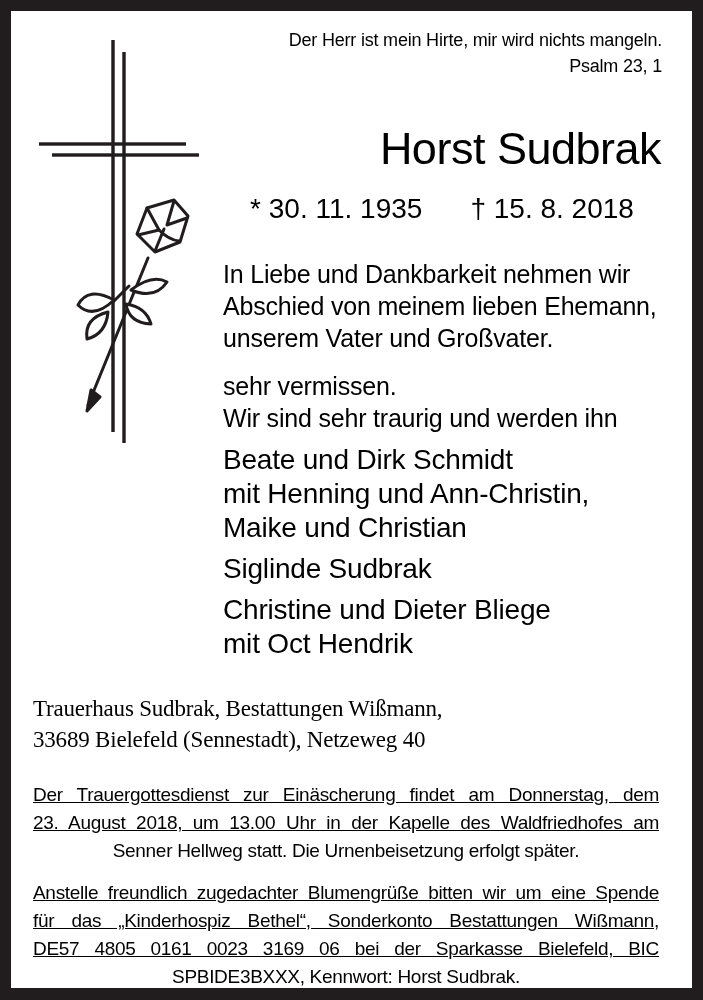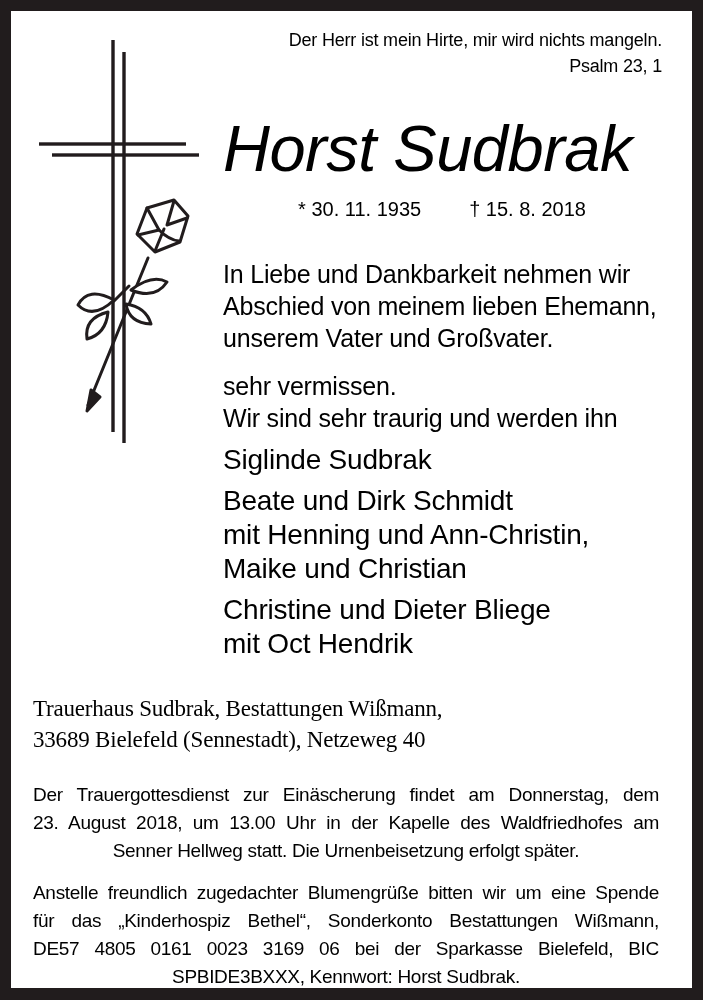--- a/index.html
+++ b/index.html
@@ -24,43 +24,42 @@
   .quote {
     top:27px; right:41px;
     text-align:right;
     font-size:18px; line-height:26px;
     letter-spacing:-0.2px;
   }
   .graphic { left:28px; top:28px; width:180px; height:420px; }
 
   .name-block {
     left:223px; top:117px; width:438px;
-    text-align:left;
-    font-size:65px; line-height:64px;
+    text-align:right;
+    font-size:45px; line-height:64px;
     letter-spacing:-0.5px;
-    font-style:italic;
   }
   .dates-row {
     left:223px; top:195px; width:438px;
     display:flex; justify-content:center; gap:48px;
-    font-size:20px; line-height:28px;
+    font-size:28px; line-height:28px;
   }
   .body-col { left:223px; width:450px; font-size:25px; line-height:32px; letter-spacing:-0.2px; }
   .intro1 { top:258px; }
   .intro2 { top:370px; }
 
   .mourners { left:223px; top:443px; width:450px; font-size:28px; line-height:34px; letter-spacing:-0.2px; }
   .mourner-group { margin-bottom:7px; }
 
   .address { left:33px; top:693px; width:626px; font-size:23px; line-height:31px; letter-spacing:-0.2px;font-family:Liberation Serif, serif; }
 
   .justpar { left:33px; width:626px; font-size:19px; line-height:28px; letter-spacing:-0.3px; }
   .service { top:781px; }
   .donation { top:870px;margin-top:9px; }
-  .jline { text-align:justify; text-align-last:justify; text-justify:inter-word; }
+  .jline { text-align:justify; text-align-last:justify; text-justify:inter-word;text-decoration:underline; }
   .jlast { text-align:center; }
 </style>
 </head>
 <body>
 
 <div class="page">
   <div class="frame"></div>
 
   <svg class="abs graphic" viewBox="0 0 180 420" xmlns="http://www.w3.org/2000/svg" aria-hidden="true">
     <g fill="#211c1d">
@@ -103,26 +102,26 @@
     <div class="nowrap">unserem Vater und Großvater.</div>
   </div>
 
   <div class="abs body-col intro2">
     <div class="nowrap">sehr vermissen.</div>
     <div class="nowrap">Wir sind sehr traurig und werden ihn</div>
   </div>
 
   <div class="abs mourners">
     <div class="mourner-group">
-      <div class="nowrap">Siglinde Sudbrak</div>
-    </div>
-    <div class="mourner-group">
       <div class="nowrap">Beate und Dirk Schmidt</div>
       <div class="nowrap">mit Henning und Ann-Christin,</div>
       <div class="nowrap">Maike und Christian</div>
+    </div>
+    <div class="mourner-group">
+      <div class="nowrap">Siglinde Sudbrak</div>
     </div>
     <div class="mourner-group">
       <div class="nowrap">Christine und Dieter Bliege</div>
       <div class="nowrap">mit Oct Hendrik</div>
     </div>
   </div>
 
   <div class="abs address">
     <div class="nowrap">Trauerhaus Sudbrak, Bestattungen Wißmann,</div>
     <div class="nowrap">33689 Bielefeld (Sennestadt), Netzeweg 40</div>

